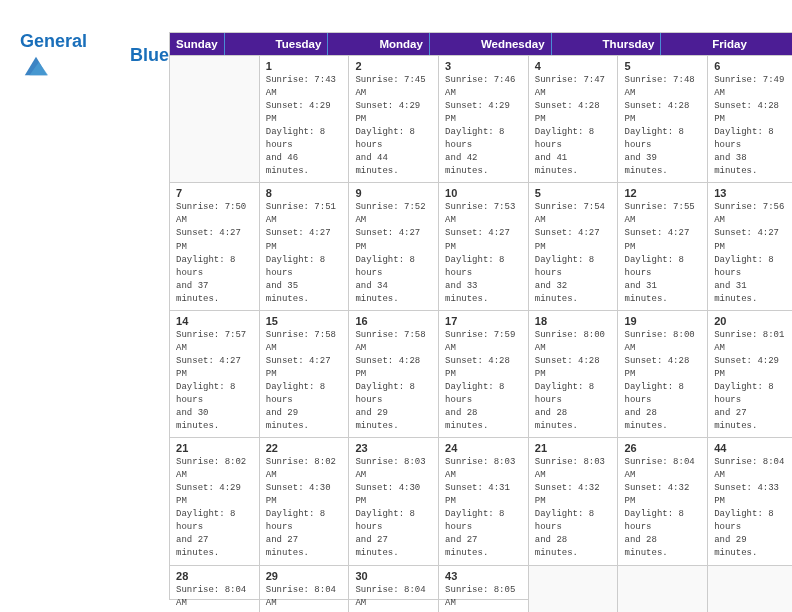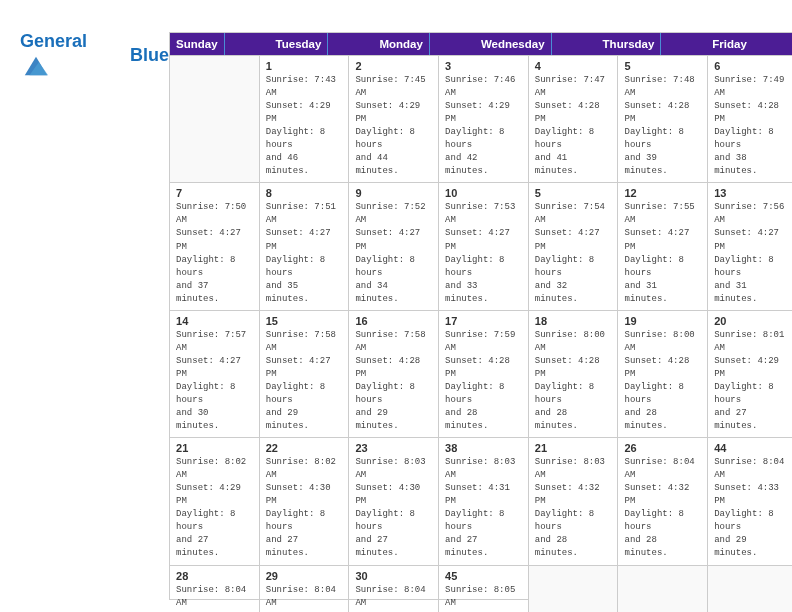--- a/index.html
+++ b/index.html
@@ -244,21 +244,21 @@
           </div>
           <div class="cal-cell">
             <div class="day-num">22</div>
             <div class="day-info">Sunrise: 8:02 AM<br>Sunset: 4:30 PM<br>Daylight: 8 hours<br>and 27 minutes.</div>
           </div>
           <div class="cal-cell">
             <div class="day-num">23</div>
             <div class="day-info">Sunrise: 8:03 AM<br>Sunset: 4:30 PM<br>Daylight: 8 hours<br>and 27 minutes.</div>
           </div>
           <div class="cal-cell">
-            <div class="day-num">38</div>
+            <div class="day-num">24</div>
             <div class="day-info">Sunrise: 8:03 AM<br>Sunset: 4:31 PM<br>Daylight: 8 hours<br>and 27 minutes.</div>
           </div>
           <div class="cal-cell">
             <div class="day-num">21</div>
             <div class="day-info">Sunrise: 8:03 AM<br>Sunset: 4:32 PM<br>Daylight: 8 hours<br>and 28 minutes.</div>
           </div>
           <div class="cal-cell">
             <div class="day-num">26</div>
             <div class="day-info">Sunrise: 8:04 AM<br>Sunset: 4:32 PM<br>Daylight: 8 hours<br>and 28 minutes.</div>
           </div>
@@ -274,21 +274,21 @@
           </div>
           <div class="cal-cell">
             <div class="day-num">29</div>
             <div class="day-info">Sunrise: 8:04 AM<br>Sunset: 4:34 PM<br>Daylight: 8 hours<br>and 30 minutes.</div>
           </div>
           <div class="cal-cell">
             <div class="day-num">30</div>
             <div class="day-info">Sunrise: 8:04 AM<br>Sunset: 4:35 PM<br>Daylight: 8 hours<br>and 30 minutes.</div>
           </div>
           <div class="cal-cell">
-            <div class="day-num">45</div>
+            <div class="day-num">43</div>
             <div class="day-info">Sunrise: 8:05 AM<br>Sunset: 4:36 PM<br>Daylight: 8 hours<br>and 31 minutes.</div>
           </div>
           <div class="cal-cell empty"></div>
           <div class="cal-cell empty"></div>
           <div class="cal-cell empty"></div>
         </div>
       </div>
   </div>
 </div>
 

